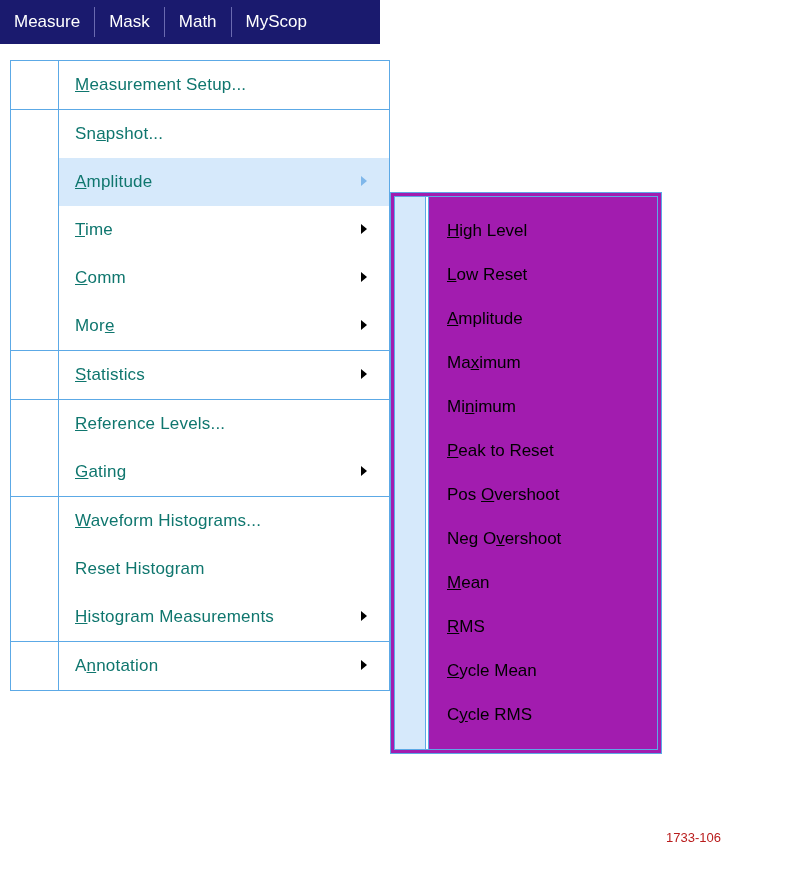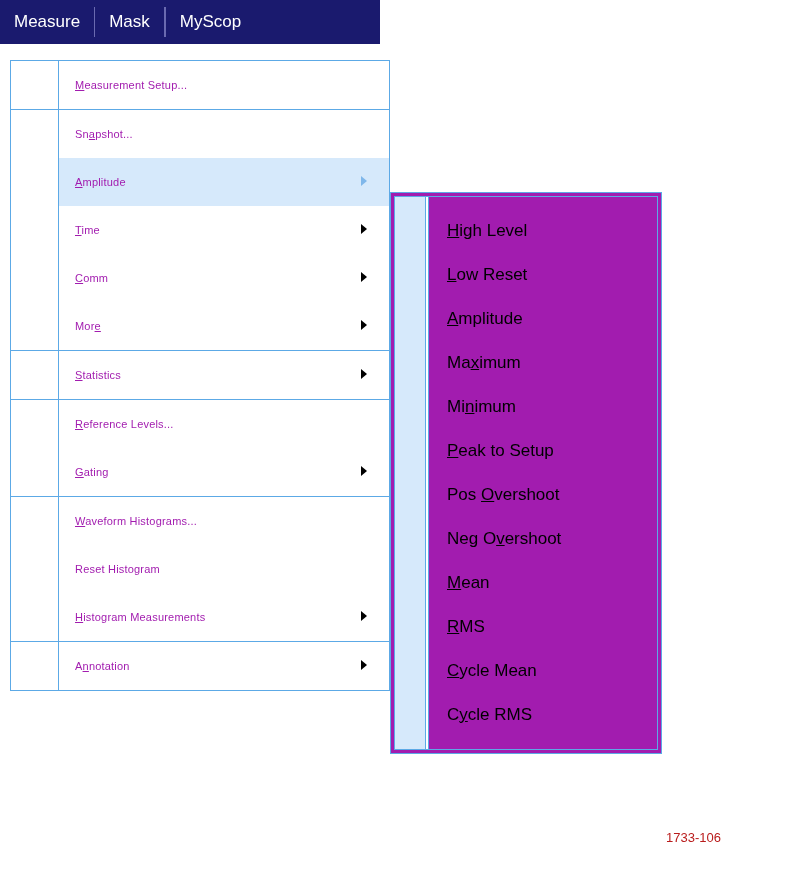--- a/index.html
+++ b/index.html
@@ -59,22 +59,22 @@
     height: 48px;
   }
   .menu-indent {
     width: 48px;
     border-right: 1px solid #5ca9e6;
     align-self: stretch;
   }
   .menu-label {
     flex: 1;
     padding-left: 16px;
-    font-size: 11px;
-    color: #a21caf;
+    font-size: 17px;
+    color: #0f766e;
     letter-spacing: 0.2px;
   }
   .menu-arrow {
     width: 28px;
     text-align: left;
     font-size: 12px;
     color: #000000;
   }
   .menu-row.highlight {
     background: #d6e9fb;
@@ -147,20 +147,23 @@
 
 <div class="menubar">
   <div class="menubar-item">
       <span>Measure</span>
     </div>
   <div class="menubar-sep"></div>
   <div class="menubar-item">
       <span>Mask</span>
     </div>
   <div class="menubar-sep"></div>
+  <div class="menubar-item">
+      <span>Math</span>
+    </div>
   <div class="menubar-sep"></div>
   <div class="menubar-item">
       <span>MyScop</span>
     </div>
 </div>
 
 <div class="menu-main">
 
   <div class="menu-section">
     <div class="menu-row">
@@ -250,21 +253,21 @@
 <div class="menu-sub">
   <div class="menu-sub-inner">
     <div class="sub-stripe-wide"></div>
     <div class="sub-stripe-narrow"></div>
     <div class="sub-items">
       <div class="sub-item"><span></span><span class="ul">H</span><span>igh Level</span></div>
       <div class="sub-item"><span></span><span class="ul">L</span><span>ow Reset</span></div>
       <div class="sub-item"><span></span><span class="ul">A</span><span>mplitude</span></div>
       <div class="sub-item"><span>Ma</span><span class="ul">x</span><span>imum</span></div>
       <div class="sub-item"><span>Mi</span><span class="ul">n</span><span>imum</span></div>
-      <div class="sub-item"><span></span><span class="ul">P</span><span>eak to Setup</span></div>
+      <div class="sub-item"><span></span><span class="ul">P</span><span>eak to Reset</span></div>
       <div class="sub-item"><span>Pos </span><span class="ul">O</span><span>vershoot</span></div>
       <div class="sub-item"><span>Neg O</span><span class="ul">v</span><span>ershoot</span></div>
       <div class="sub-item"><span></span><span class="ul">M</span><span>ean</span></div>
       <div class="sub-item"><span></span><span class="ul">R</span><span>MS</span></div>
       <div class="sub-item"><span></span><span class="ul">C</span><span>ycle Mean</span></div>
       <div class="sub-item"><span>C</span><span class="ul">y</span><span>cle RMS</span></div>
     </div>
   </div>
 </div>
 

